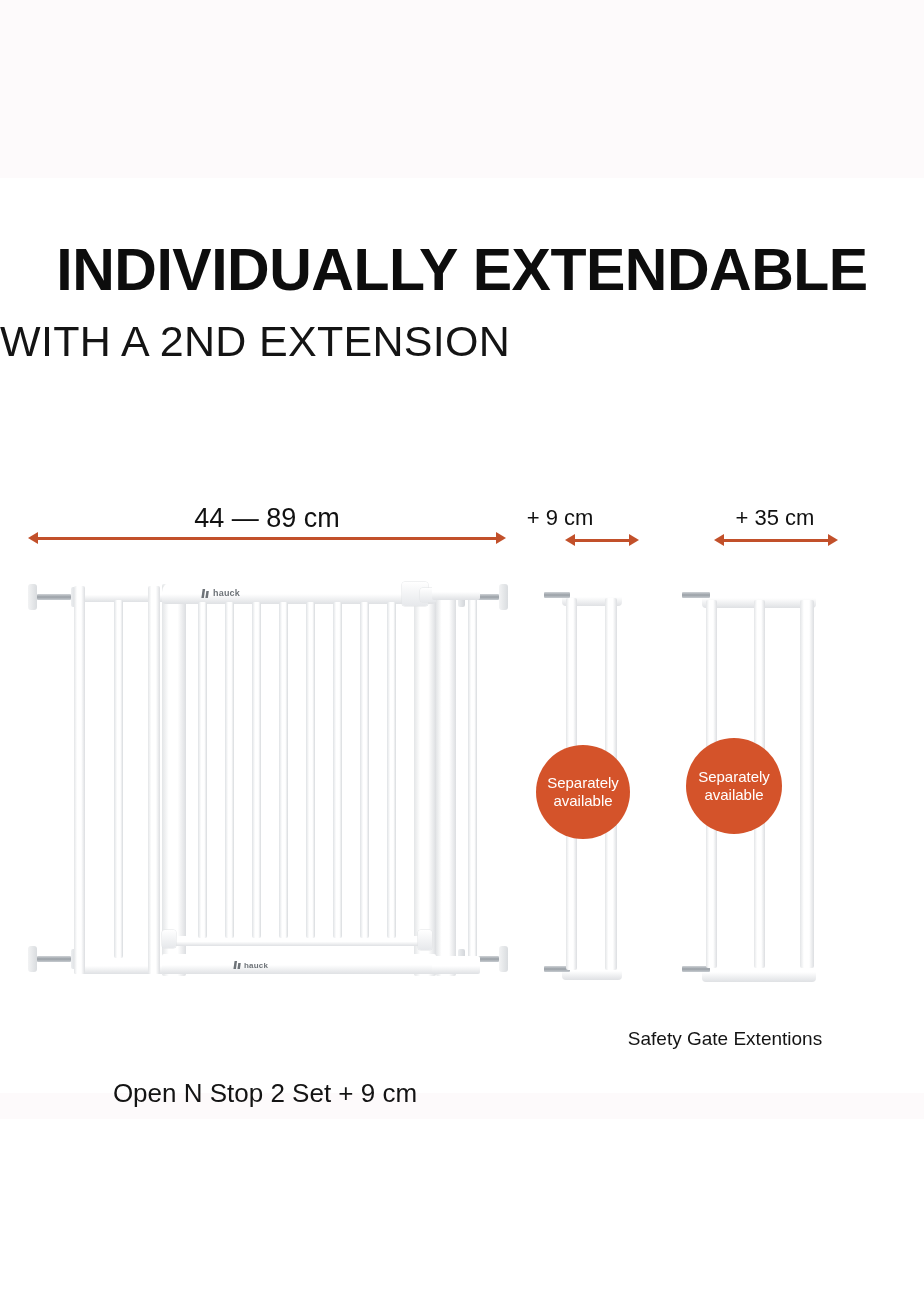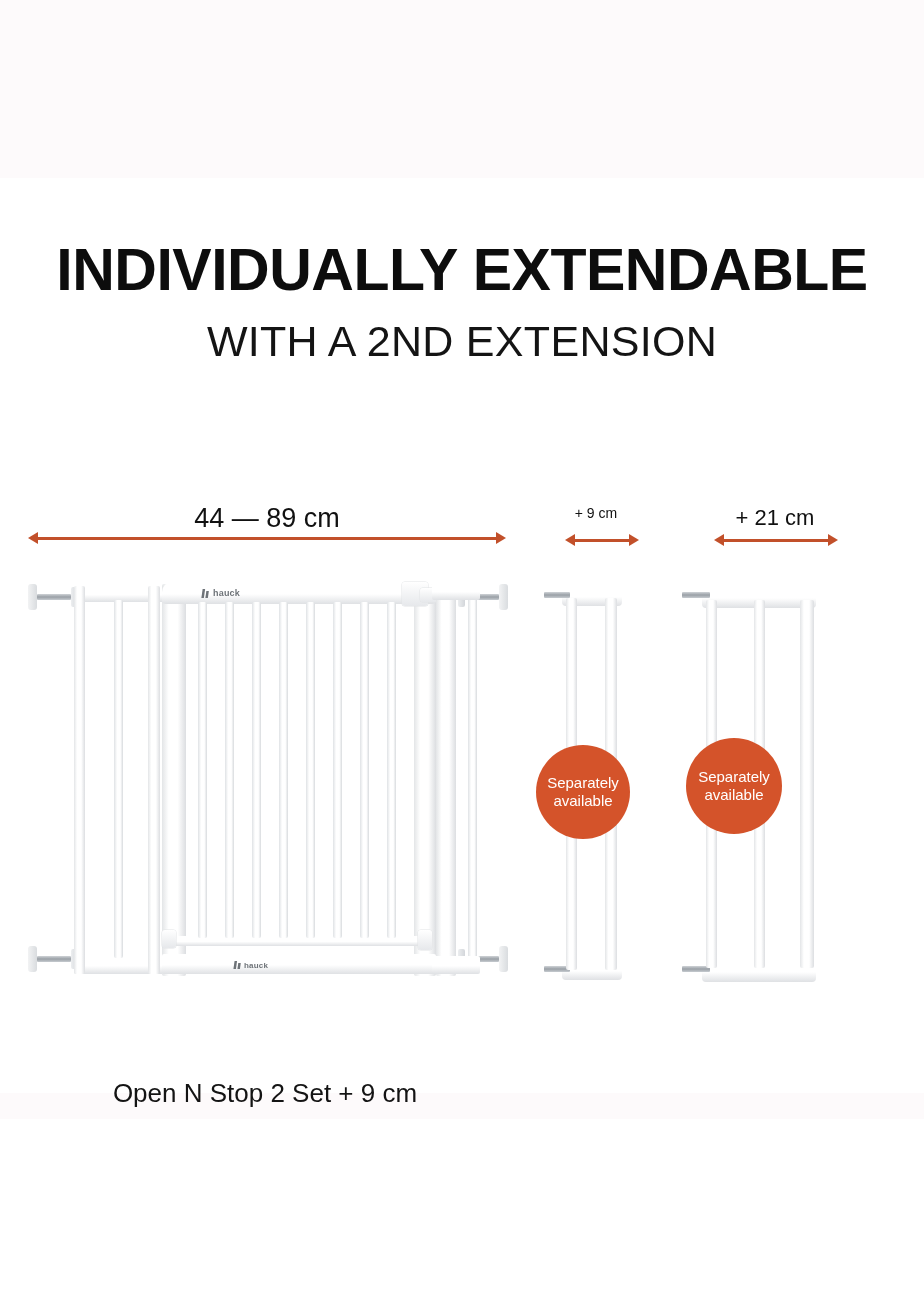--- a/index.html
+++ b/index.html
@@ -41,39 +41,39 @@
     font-weight: 800;
     letter-spacing: -0.5px;
     color: #0d0d0d;
     white-space: nowrap;
   }
   .subhead {
     position: absolute;
     left: 0;
     top: 316px;
     width: 924px;
-    text-align: center;
+    text-align: left;
     font-size: 43px;
     line-height: 50px;
     font-weight: 400;
     letter-spacing: 0.3px;
     color: #141414;
     white-space: nowrap;
   }
 
   
   .dim-label {
     position: absolute;
     text-align: center;
     color: #111111;
     font-weight: 500;
     white-space: nowrap;
   }
   .dim-main  { left: 24px;  top: 503px; width: 486px; font-size: 27px; }
-  .dim-ext1  { left: 536px; top: 505px; width: 120px; font-size: 14px; }
+  .dim-ext1  { left: 500px; top: 505px; width: 120px; font-size: 22px; }
   .dim-ext2  { left: 705px; top: 505px; width: 140px; font-size: 22px; }
 
   .arrow {
     position: absolute;
     height: 16px;
   }
   .arrow .shaft {
     position: absolute;
     left: 7px;
     right: 7px;
@@ -213,21 +213,21 @@
 <div id="page">
 
   <div class="band band-top"></div>
   <div class="band band-bottom"></div>
 
   <div class="headline">INDIVIDUALLY EXTENDABLE</div>
   <div class="subhead">WITH A 2ND EXTENSION</div>
 
   <div class="dim-label dim-main">44 — 89 cm</div>
   <div class="dim-label dim-ext1">+ 9 cm</div>
-  <div class="dim-label dim-ext2">+ 21 cm</div>
+  <div class="dim-label dim-ext2">+ 35 cm</div>
 
   <div class="arrow arrow-main">
     <span class="head left"></span>
     <span class="shaft"></span>
     <span class="head right"></span>
   </div>
   <div class="arrow arrow-ext1">
     <span class="head left"></span>
     <span class="shaft"></span>
     <span class="head right"></span>
@@ -342,14 +342,15 @@
     <div class="frame-v" style="left:66px;  top:22px; width:11px; height:368px;"></div>
     <div class="frame-v" style="left:112px; top:22px; width:14px; height:368px;"></div>
 
     <div class="badge" style="left:-2px; top:160px; width:96px; height:96px;">
       <span>Separately</span>
       <span>available</span>
     </div>
   </div>
 
   <div class="caption caption-main">Open N Stop 2 Set + 9 cm</div>
+  <div class="caption caption-ext">Safety Gate Extentions</div>
 
 </div>
 
 </body></html>

